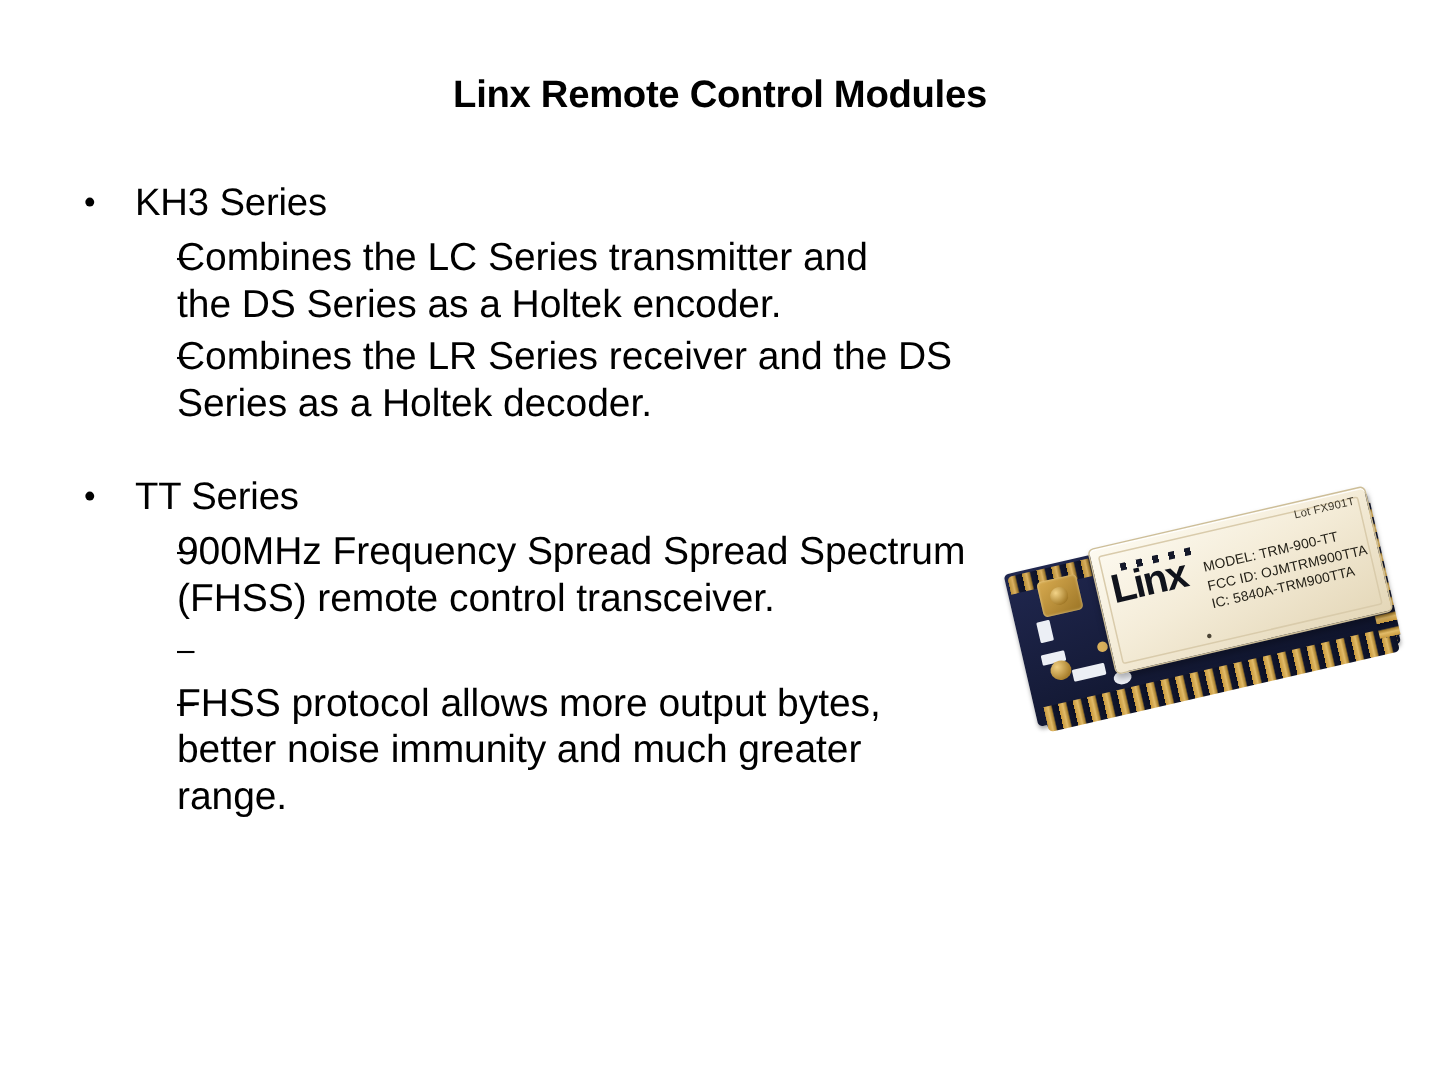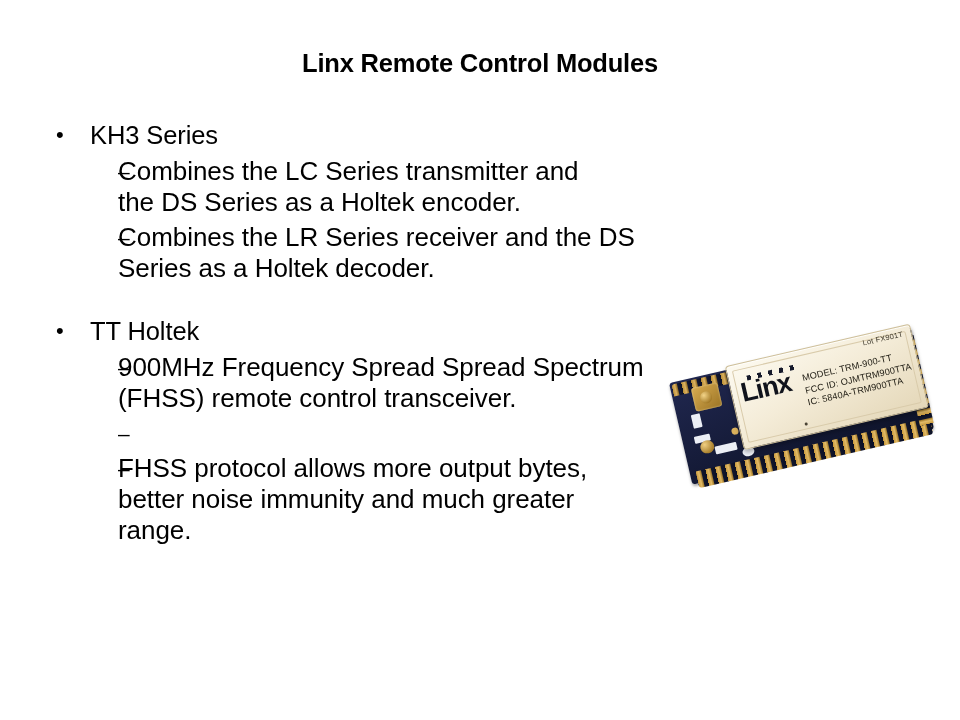--- a/index.html
+++ b/index.html
@@ -315,21 +315,21 @@
 
       <div class="l2">
         <span class="l2-marker">–</span>
         <span class="l2-text wide">Combines the LR Series receiver and the DS Series as a Holtek decoder.</span>
       </div>
     </div>
 
     <div class="section">
       <div class="l1">
         <span class="l1-marker">•</span>
-        <span class="l1-text">TT Holtek</span>
+        <span class="l1-text">TT Series</span>
       </div>
 
       <div class="l2">
         <span class="l2-marker">–</span>
         <span class="l2-text">900MHz Frequency Spread Spread Spectrum (FHSS) remote control transceiver.</span>
       </div>
 
       <div class="l2">
         <span class="l2-marker">–</span>
       </div>

